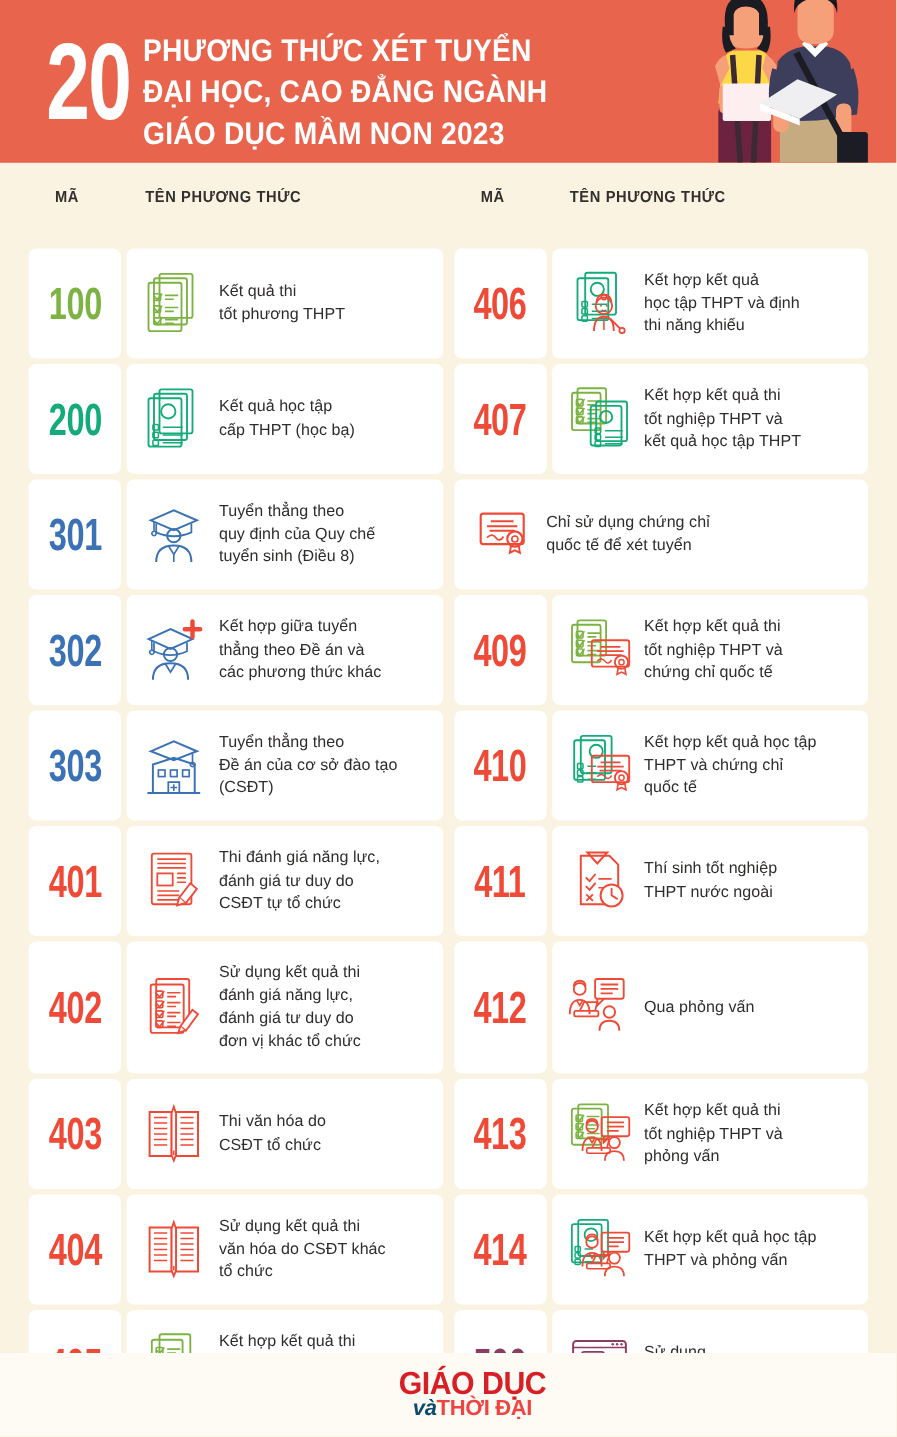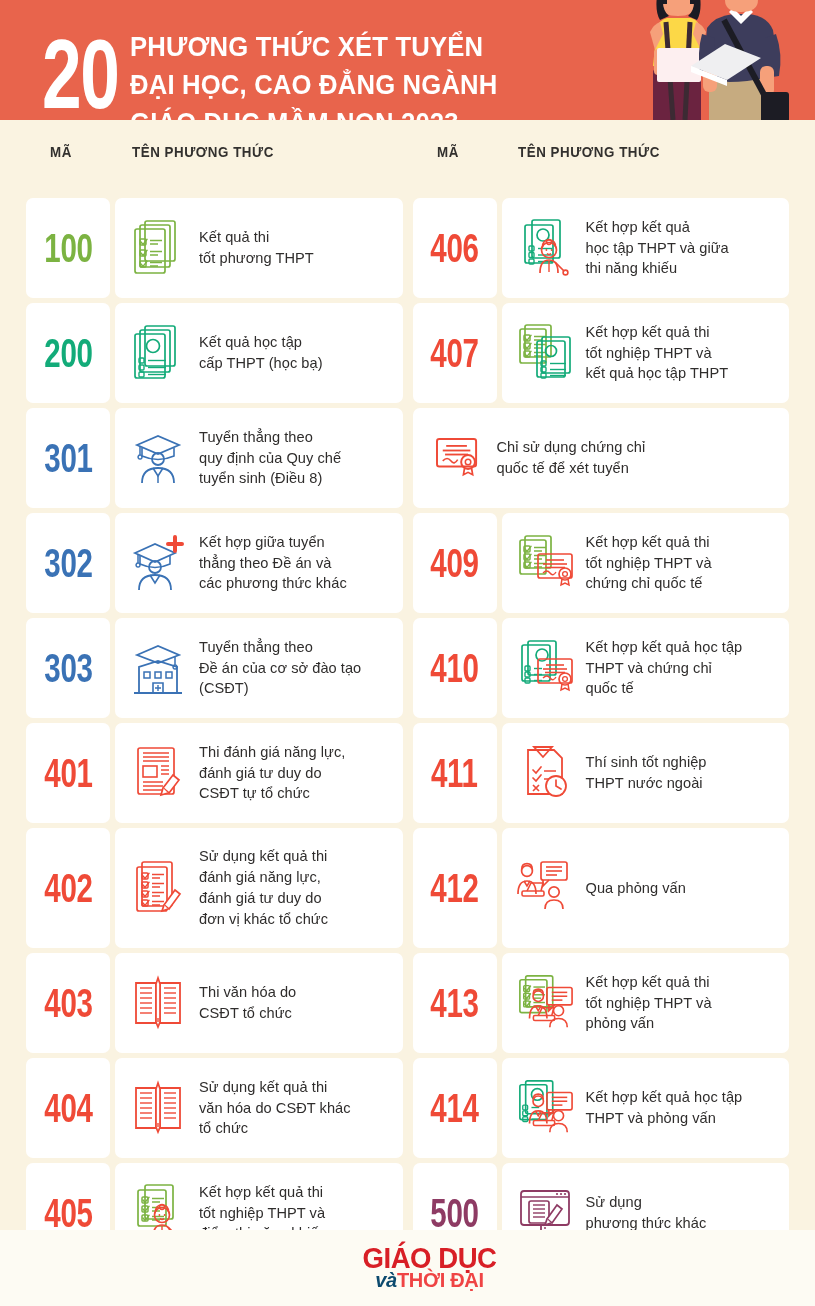--- a/index.html
+++ b/index.html
@@ -17,21 +17,21 @@
   .page {
     position: relative;
     width: 815px;
     height: 1306px;
     background: #faf3e1;
   }
 
   
   .header {
     position: relative;
-    height: 120px;
+    height: 148px;
     background: #e8644c;
     overflow: hidden;
   }
   .header-inner {
     position: absolute;
     left: 42px;
     top: 22px;
     display: flex;
     align-items: flex-start;
   }
@@ -577,21 +577,21 @@
     <path d="M8 13.5 q2 2 4 0" fill="none" stroke="#ef4a37" stroke-width="1.3"></path>
     <path d="M1 33 q0 -13 9 -13 q9 0 9 13" fill="none" stroke="#ef4a37" stroke-width="1.7"></path>
     <line x1="10" y1="21" x2="10" y2="32" stroke="#ef4a37" stroke-width="1.4"></line>
     <path d="M16 22 l9 9" stroke="#ef4a37" stroke-width="1.7" fill="none"></path>
     <circle cx="26.5" cy="32.5" r="2.4" fill="none" stroke="#ef4a37" stroke-width="1.6"></circle>
   </g>
               </svg>
             </div>
             <div class="label">
               <span>Kết hợp kết quả</span>
-              <span>học tập THPT và giữa</span>
+              <span>học tập THPT và định</span>
               <span>thi năng khiếu</span>
             </div>
           </div>
         </div>
         <div class="row r3">
           <div class="code-cell">
             <div class="code-text" style="color: rgb(239, 74, 55);">407</div>
           </div>
           <div class="body-cell">
             <div class="ico">

